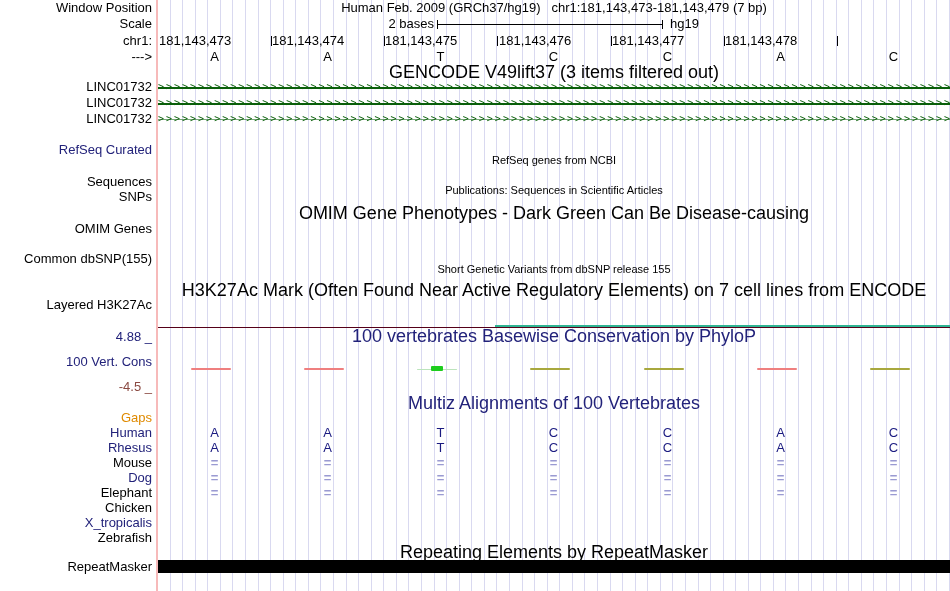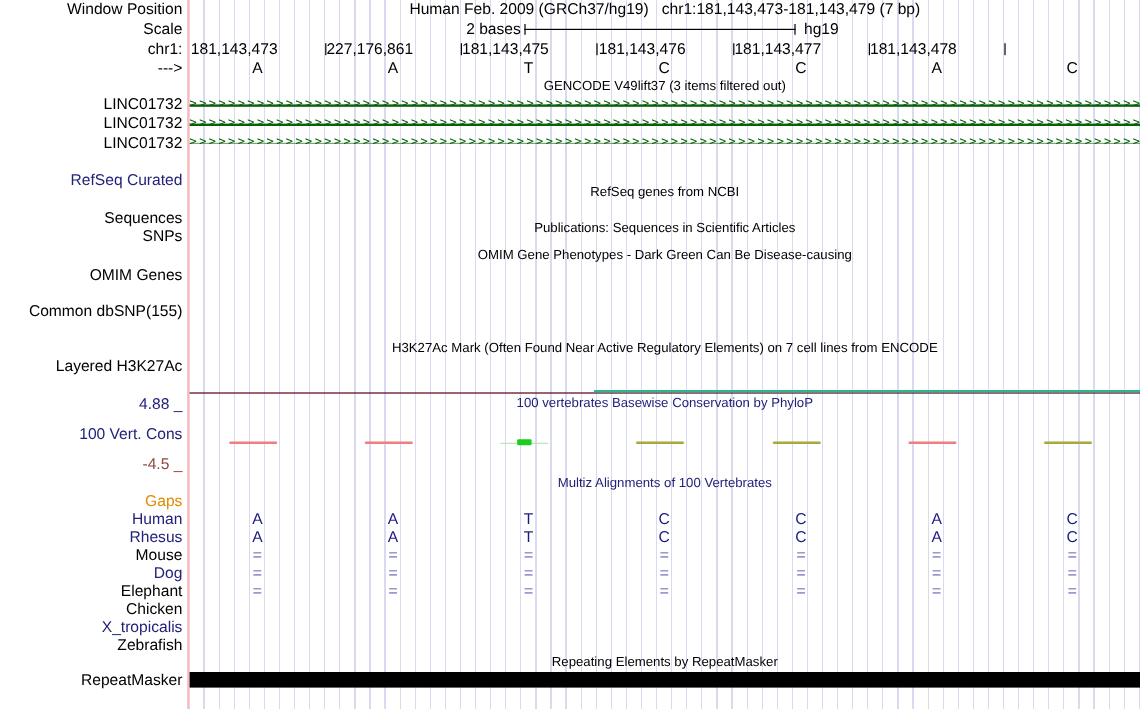--- a/index.html
+++ b/index.html
@@ -14,21 +14,21 @@
   }
   .pink-sep{position:absolute;left:156px;top:0;width:2px;height:591px;background:#f7baba;z-index:2;}
   .lbl{position:absolute;left:0;width:152px;text-align:right;font-size:13px;line-height:14px;white-space:nowrap;z-index:3;}
   .ctitle{position:absolute;left:158px;width:792px;text-align:center;line-height:13px;white-space:nowrap;z-index:3;}
   .navy{color:#22227a;}
   .green{color:#000000;}
   .orange{color:#df8a00;}
   .maroon-txt{color:#8b4a42;}
   .black{color:#000;}
   .fs11{font-size:11px;margin-top:24px;}
-  .fs12{font-size:11px;}
+  .fs12{font-size:18px;}
   .fs13{font-size:13px;}
   
   .scale-text{position:absolute;left:158px;top:17px;width:276px;text-align:right;font-size:13px;line-height:14px;z-index:3;}
   .scale-line{position:absolute;left:437px;top:24px;width:226px;height:1px;background:#000;z-index:3;}
   .scale-tick{position:absolute;top:20px;width:1px;height:9px;background:#000;z-index:3;}
   .hg19{position:absolute;left:670px;top:17px;font-size:13px;line-height:14px;z-index:3;}
   .pos-label{position:absolute;top:34px;width:110px;font-size:13px;line-height:14px;z-index:3;}
   .pos-tick{position:absolute;top:36px;width:1px;height:10px;background:#000;z-index:3;}
   
   .cells{position:absolute;left:158px;width:792px;height:14px;z-index:3;}
@@ -71,21 +71,21 @@
 
   <div class="lbl black" style="top:17px">Scale</div>
   <div class="scale-text">2 bases</div>
   <div class="scale-line"></div>
   <div class="scale-tick" style="left:437px"></div>
   <div class="scale-tick" style="left:662px"></div>
   <div class="hg19">hg19</div>
 
   <div class="lbl black" style="top:34px">chr1:</div>
   <div class="pos-label" style="left:159px">181,143,473</div>
-  <div class="pos-label" style="left:272px">227,176,861</div>
+  <div class="pos-label" style="left:272px">181,143,474</div>
   <div class="pos-label" style="left:385px">181,143,475</div>
   <div class="pos-label" style="left:499px">181,143,476</div>
   <div class="pos-label" style="left:612px">181,143,477</div>
   <div class="pos-label" style="left:725px">181,143,478</div>
   <div class="pos-tick" style="left:271px"></div>
   <div class="pos-tick" style="left:384px"></div>
   <div class="pos-tick" style="left:497px"></div>
   <div class="pos-tick" style="left:611px"></div>
   <div class="pos-tick" style="left:724px"></div>
   <div class="pos-tick" style="left:837px"></div>
@@ -112,20 +112,21 @@
   <div class="ctitle fs11 black" style="top:130px">RefSeq genes from NCBI</div>
   <div class="lbl navy" style="top:143px">RefSeq Curated</div>
 
   <div class="ctitle fs11 black" style="top:160px">Publications: Sequences in Scientific Articles</div>
   <div class="lbl black" style="top:175px">Sequences</div>
   <div class="lbl black" style="top:190px">SNPs</div>
 
   <div class="ctitle fs12 green" style="top:207px">OMIM Gene Phenotypes - Dark Green Can Be Disease-causing</div>
   <div class="lbl green" style="top:222px">OMIM Genes</div>
 
+  <div class="ctitle fs11 black" style="top:239px">Short Genetic Variants from dbSNP release 155</div>
   <div class="lbl black" style="top:252px">Common dbSNP(155)</div>
 
   <div class="ctitle fs12 black" style="top:284px">H3K27Ac Mark (Often Found Near Active Regulatory Elements) on 7 cell lines from ENCODE</div>
   <div class="lbl black" style="top:298px">Layered H3K27Ac</div>
   <div class="line-maroon"></div>
   <div class="line-teal"></div>
 
   <div class="lbl navy" style="top:330px">4.88 _</div>
   <div class="ctitle fs12 navy" style="top:330px">100 vertebrates Basewise Conservation by PhyloP</div>
   <div class="lbl navy" style="top:355px">100 Vert. Cons</div>

